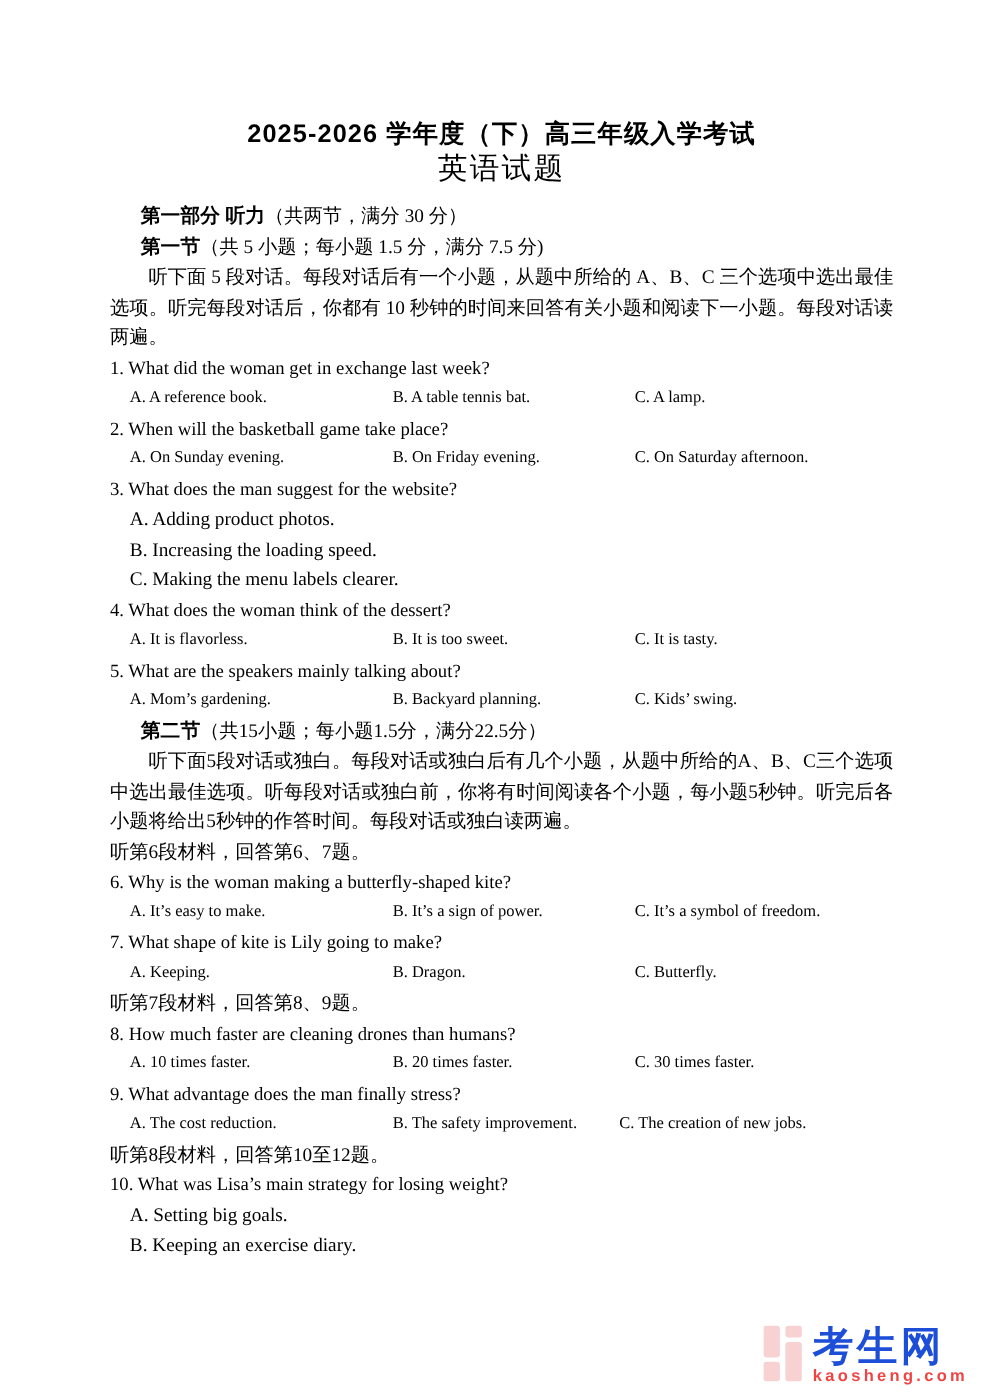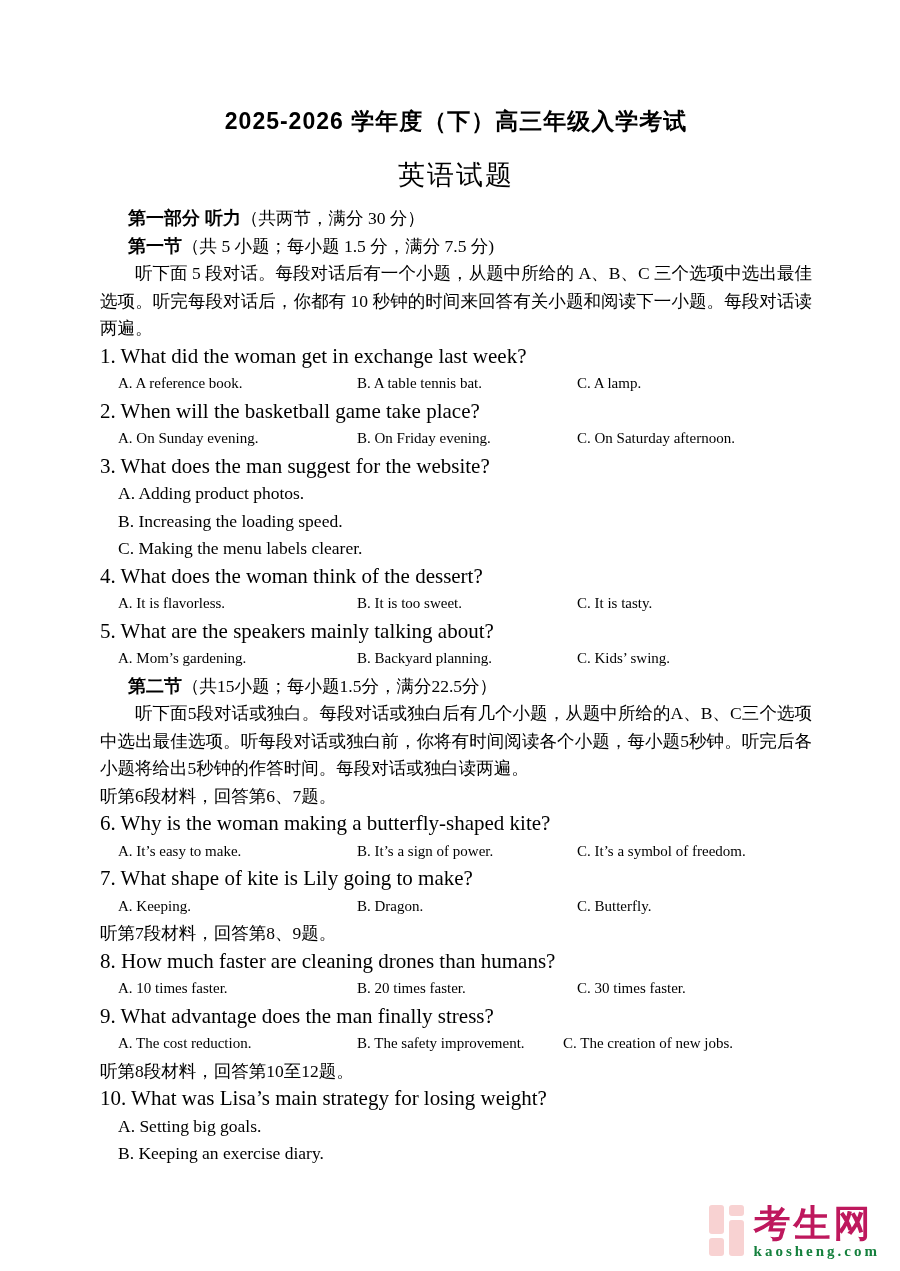--- a/index.html
+++ b/index.html
@@ -22,42 +22,41 @@
     font-weight: 700;
     font-size: 23px;
     line-height: 30px;
     letter-spacing: 1px;
   }
   .exam-subtitle {
     text-align: center;
     font-weight: 400;
     font-size: 27px;
     line-height: 34px;
-    margin-top: 22px;
     letter-spacing: 2px;
   }
   .content { margin-top: 13px; }
   .line {
     font-size: 17.5px;
     line-height: 27.5px;
     min-height: 27.5px;
   }
   .heading-bold {
     font-weight: 700;
     font-family: "Liberation Sans", "DejaVu Sans", sans-serif;
     font-size: 18px;
     margin-left: 28px;
   }
   .para {
     font-size: 17.5px;
     line-height: 27.5px;
     text-indent: 2em;
     text-align: justify;
   }
-  .question-line { font-size: 21px; line-height: 27.5px; }
+  .question-line { font-size: 17px; line-height: 27.5px; }
   .options-row {
     display: grid;
     grid-template-columns: 239px 220px 1fr;
     padding-left: 18px;
     font-size: 15px;
     line-height: 27.5px;
   }
   .options-row.tight { grid-template-columns: 239px 206px 1fr; }
   .option-cell { white-space: nowrap; }
   .options-stacked { padding-left: 18px; }
@@ -68,29 +67,29 @@
     align-items: flex-start;
     gap: 10px;
   }
   .wm-logo { width: 35px; height: 51px; }
   .wm-text-block { display: flex; flex-direction: column; }
   .wm-site-name {
     font-family: "Liberation Sans", "DejaVu Sans", sans-serif;
     font-weight: 700;
     font-size: 37px;
     line-height: 38px;
-    color: #be185d;
+    color: #1d4ed8;
     letter-spacing: 3px;
   }
   .wm-domain {
-    font-family: Liberation Serif, serif;
+    font-family: Liberation Sans, sans-serif;
     font-weight: 700;
     font-size: 15px;
     line-height: 16px;
-    color: #15803d;
+    color: #ef4444;
     letter-spacing: 3px;
   }
 </style>
 </head>
 <body>
 
 <div class="page">
 
   <div class="exam-title">2025-2026 学年度（下）高三年级入学考试</div>
   <div class="exam-subtitle">英语试题</div>

